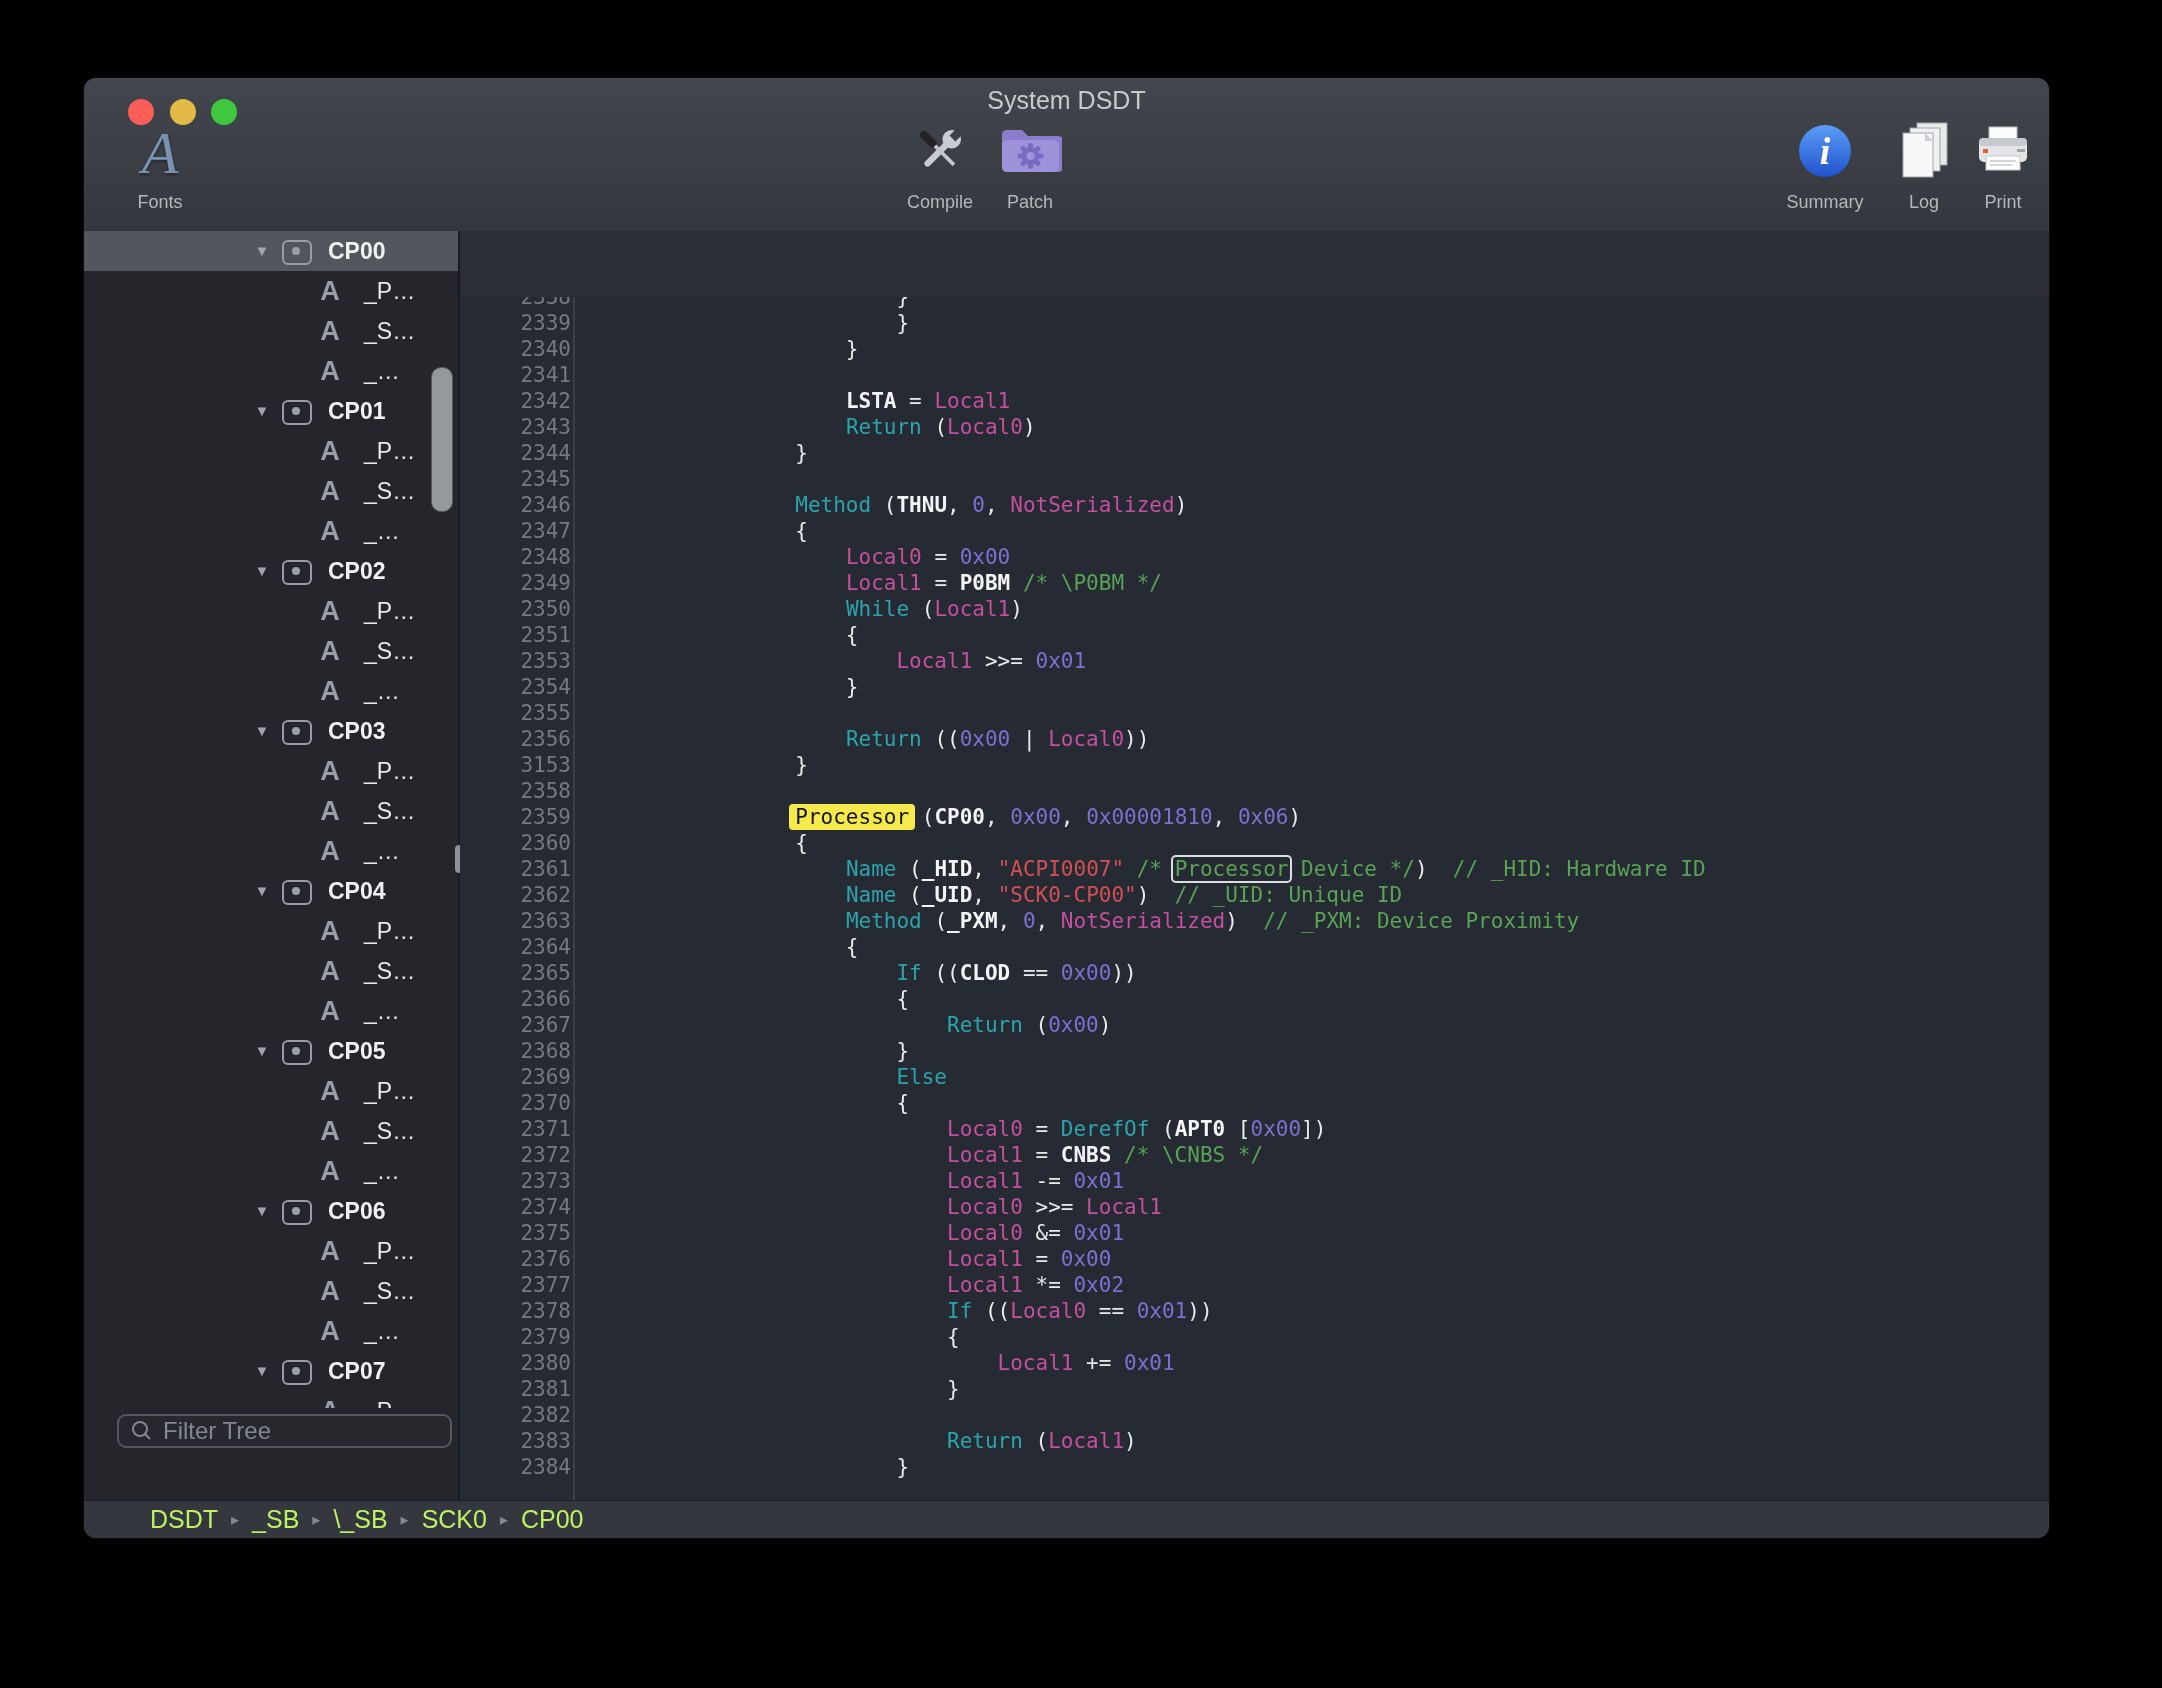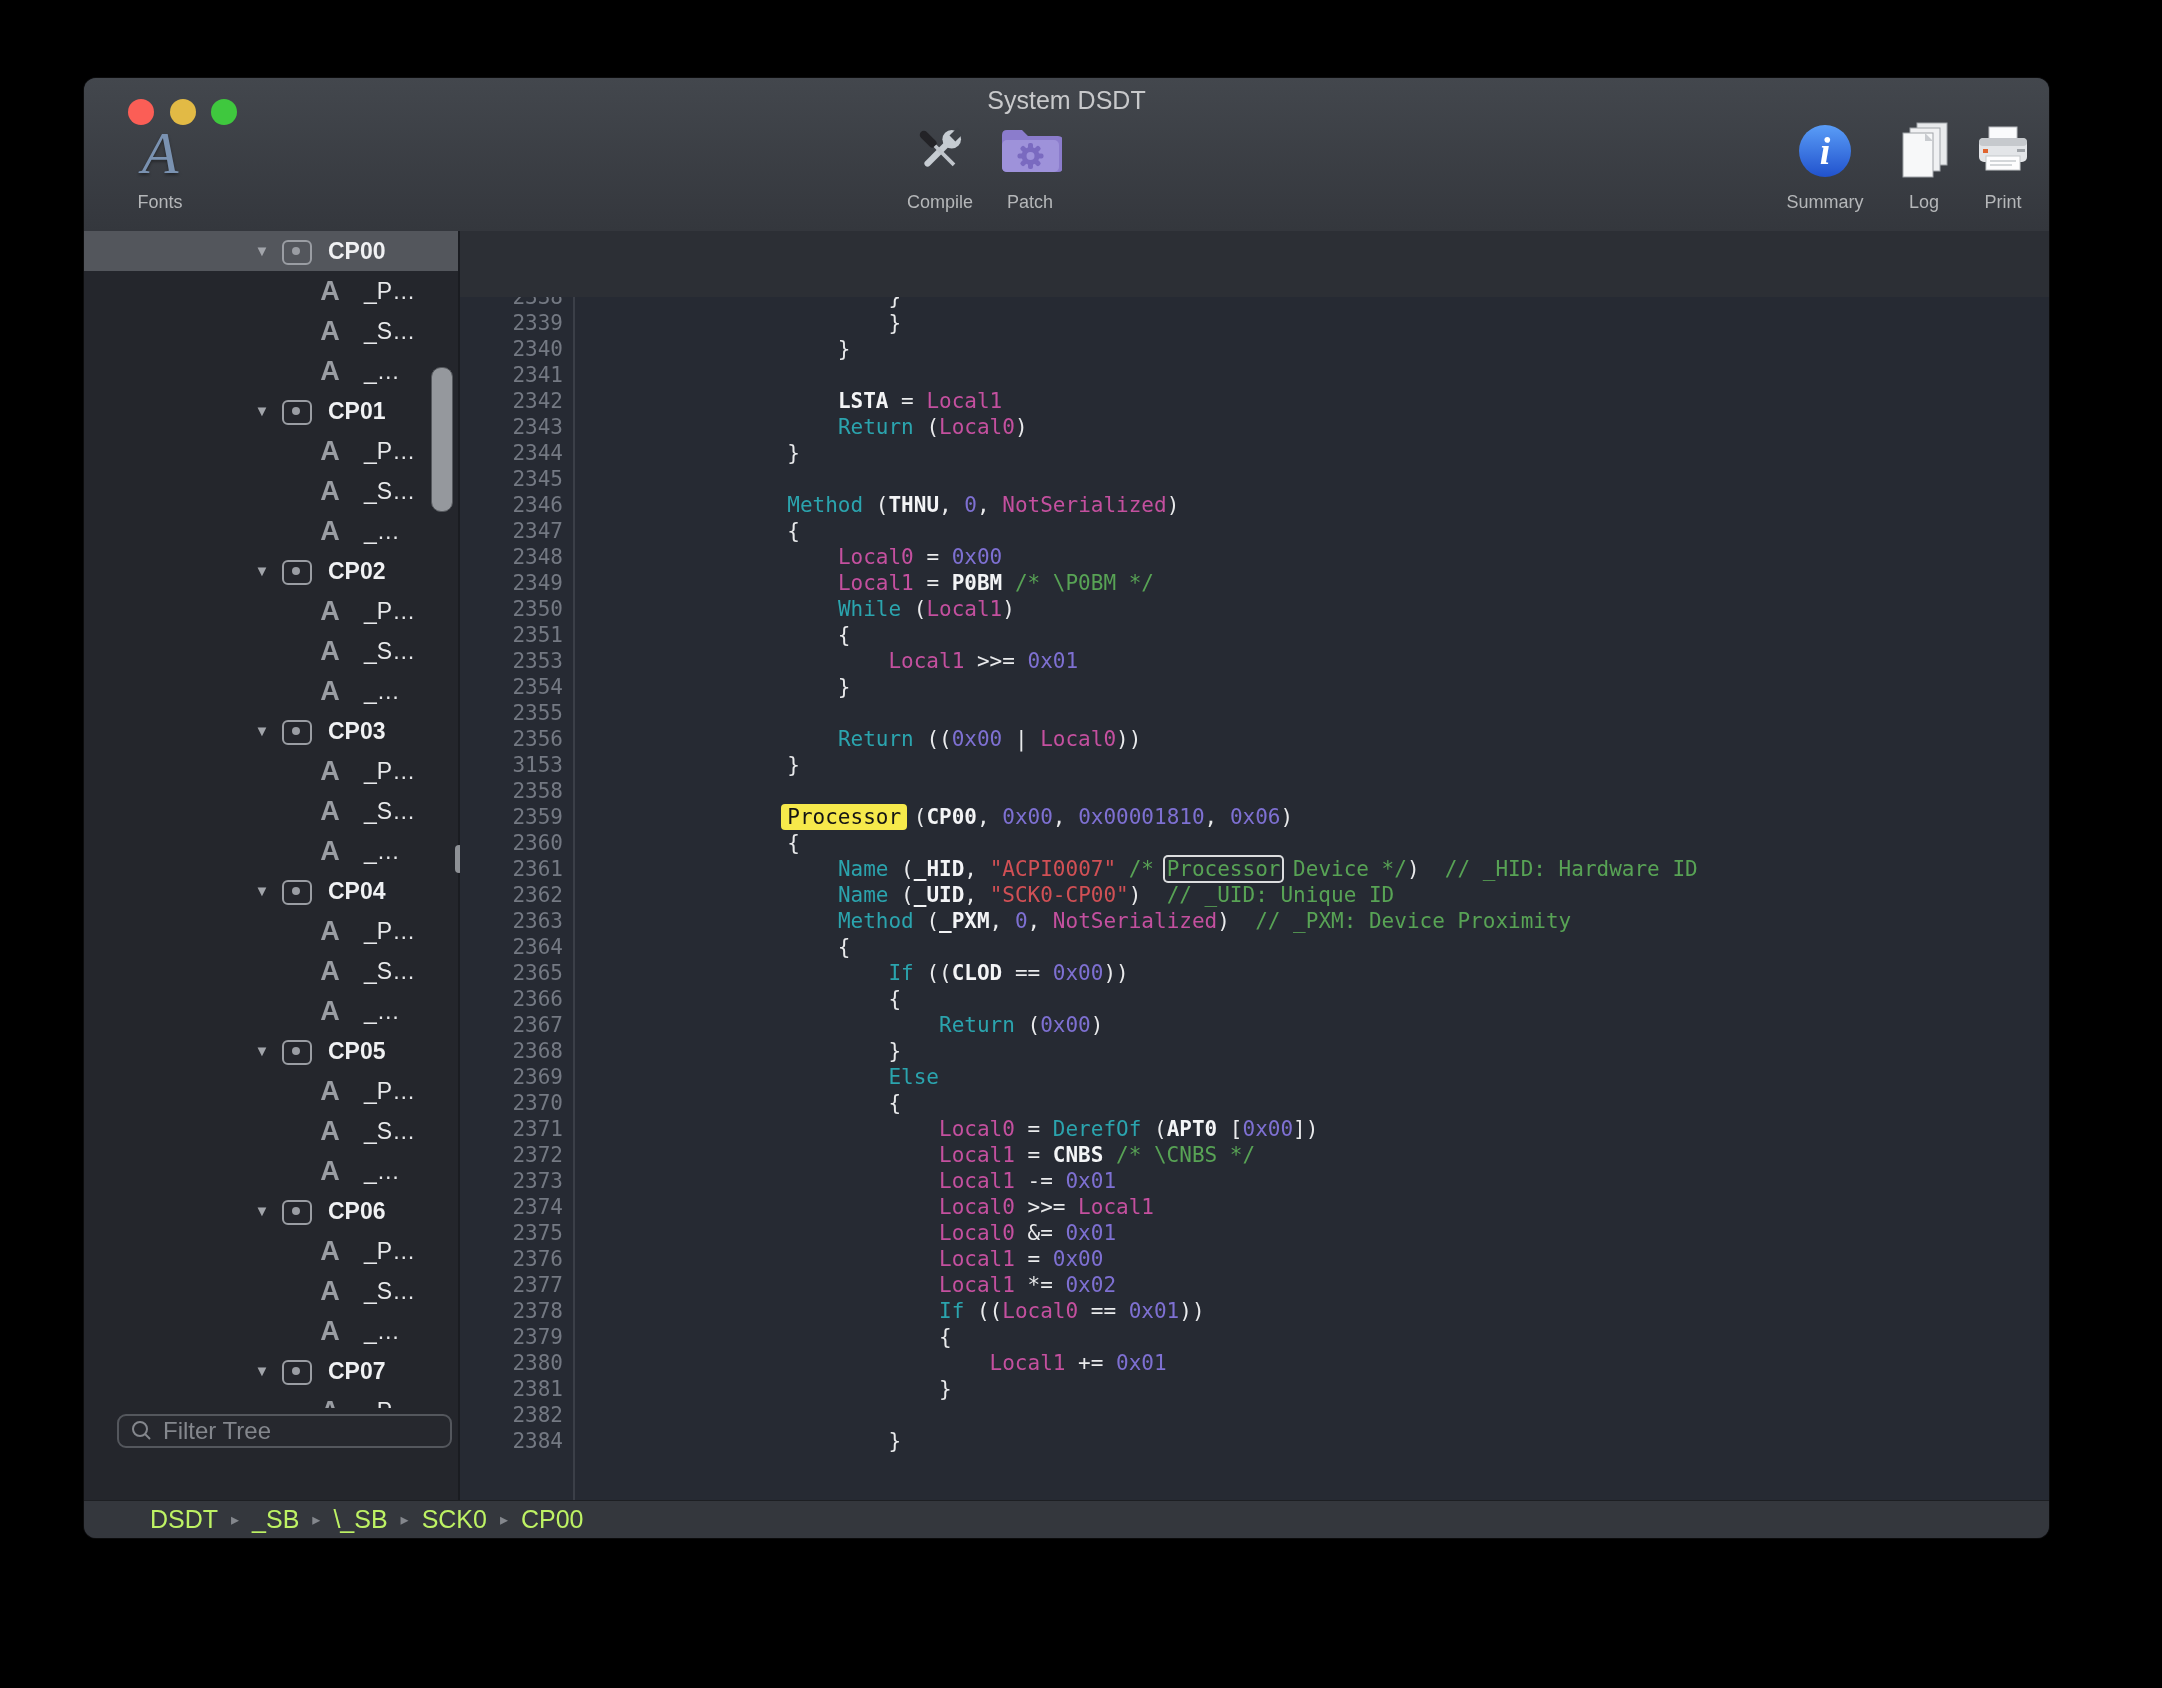--- a/index.html
+++ b/index.html
@@ -45,21 +45,21 @@
   .tlab.child{left:280px;}
   .sscroll{position:absolute;left:347px;top:136px;width:20px;height:143px;border-radius:10px;
     background:#95989d;border:1px solid #55585d;}
   .filterwrap{position:absolute;left:0;bottom:0;width:374px;height:92px;background:#24262c;}
   .filter{position:absolute;left:33px;top:6px;width:331px;height:30px;border:2px solid #54575d;
     border-radius:9px;background:#26282e;display:flex;align-items:center;color:#84878d;font-size:24px;}
   .filter svg{margin:0 10px 0 12px;flex:0 0 auto;}
   
   .codeview{position:absolute;left:376px;top:219px;right:0;bottom:38px;background:#262a33;overflow:hidden;}
   .codeview::before{content:"";position:absolute;left:113px;top:0;bottom:0;width:2px;background:#3b3f48;}
-  .codelines{margin-top:-13px;}
+  .codelines{margin-top:-13px;margin-left:8px;}
   .cl{display:flex;height:26px;line-height:26px;font-family:"DejaVu Sans Mono",monospace;font-size:21px;}
   .ln{flex:0 0 103px;text-align:right;color:#747983;}
   .lt{white-space:pre;margin-left:22px;color:#e9eaec;}
   .tk-p{color:#e9eaec}
   .tk-b{color:#f3f4f6;font-weight:bold}
   .tk-k{color:#2ba4ae}
   .tk-l{color:#c4509f}
   .tk-n{color:#7e70d2}
   .tk-c{color:#58a355}
   .tk-s{color:#d15055}
@@ -517,20 +517,24 @@
         </div>
         <div class="cl">
           <span class="ln">2381</span>
           <span class="lt"><span class="tk-p">                            }</span></span>
         </div>
         <div class="cl">
           <span class="ln">2382</span>
           <span class="lt"></span>
         </div>
         <div class="cl">
+          <span class="ln">2383</span>
+          <span class="lt"><span class="tk-p">                            </span><span class="tk-k">Return</span><span class="tk-p"> (</span><span class="tk-l">Local1</span><span class="tk-p">)</span></span>
+        </div>
+        <div class="cl">
           <span class="ln">2384</span>
           <span class="lt"><span class="tk-p">                        }</span></span>
         </div>
       </div>
   </div>
 
   <div class="bbar" id="crumbs">
       <span class="bitem">DSDT</span>
       <span class="bsep">▸</span>
       <span class="bitem">_SB</span>

